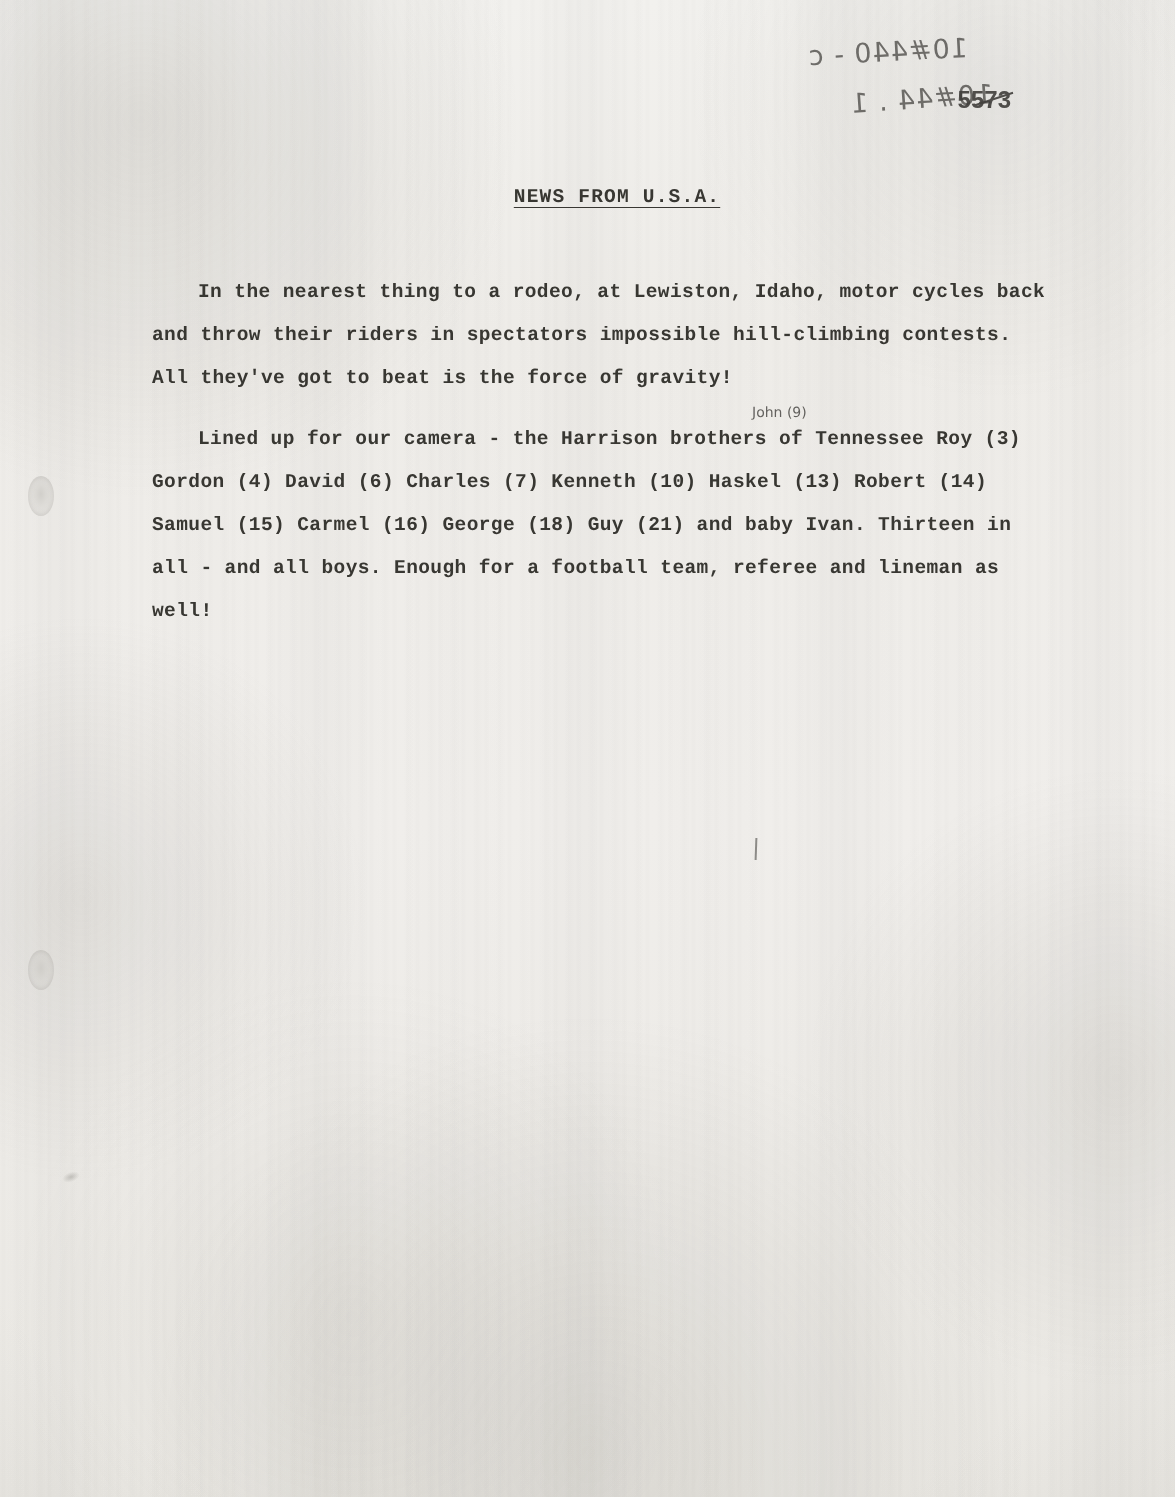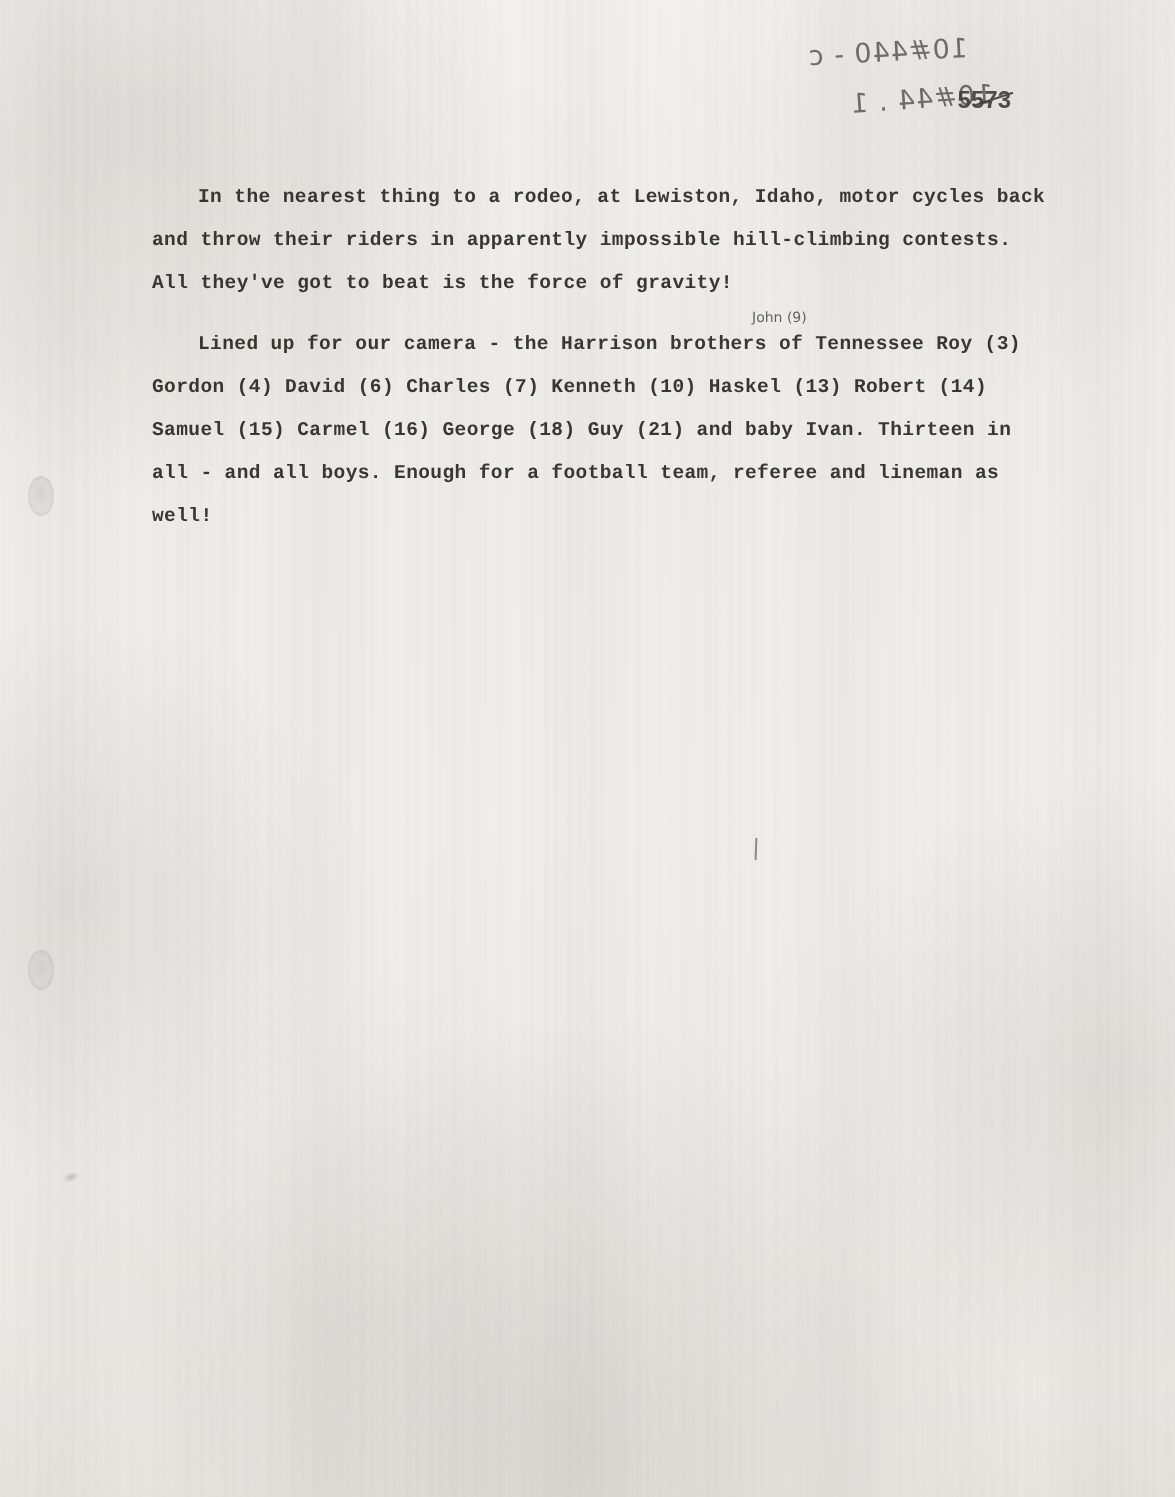--- a/index.html
+++ b/index.html
@@ -194,22 +194,23 @@
   <div id="handwriting">
     <div class="hw" id="hw-line1">10#440 - c</div>
     <div class="hw" id="hw-line2">10#44 . 1</div>
     <div class="hw" id="hw-ref">
       <span>5573</span>
       <span class="strike"></span>
     </div>
   </div>
 
   <div id="doc">
-
-    <p class="para">In the nearest thing to a rodeo, at Lewiston, Idaho, motor cycles back and throw their riders in apparently impossible hill-climbing contests.  All they've got to beat is the force of gravity!</p>
+    <div id="doc-title">NEWS FROM U.S.A.</div>
+
+    <p class="para">In the nearest thing to a rodeo, at Lewiston, Idaho, motor cycles back and throw their riders in spectators impossible hill-climbing contests.  All they've got to beat is the force of gravity!</p>
     <p class="para">
       <span>Lined up for our camera - the Harrison brothers of Tennessee Roy (3) Gordon (4) David (6) Charles (7) Kenneth (10) Haskel (13) Robert (14) Samuel (15) Carmel (16) George (18) Guy (21) and baby Ivan.  Thirteen in all - and all boys. Enough for a football team, referee and lineman as well!</span>
       <span id="insert-john">John (9)</span>
     </p>
   </div>
 
   <div id="stray-mark"></div>
   <div id="stray-dot"></div>
 </div>
 

